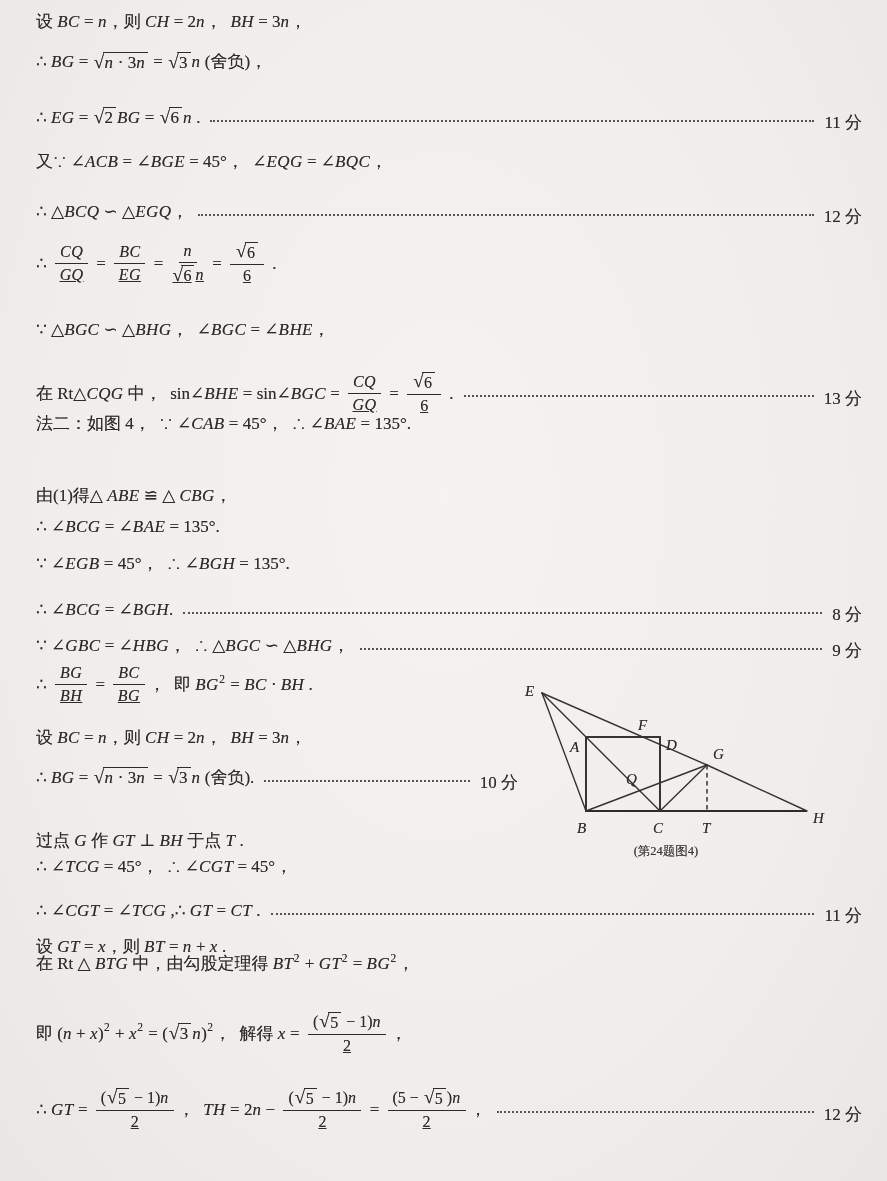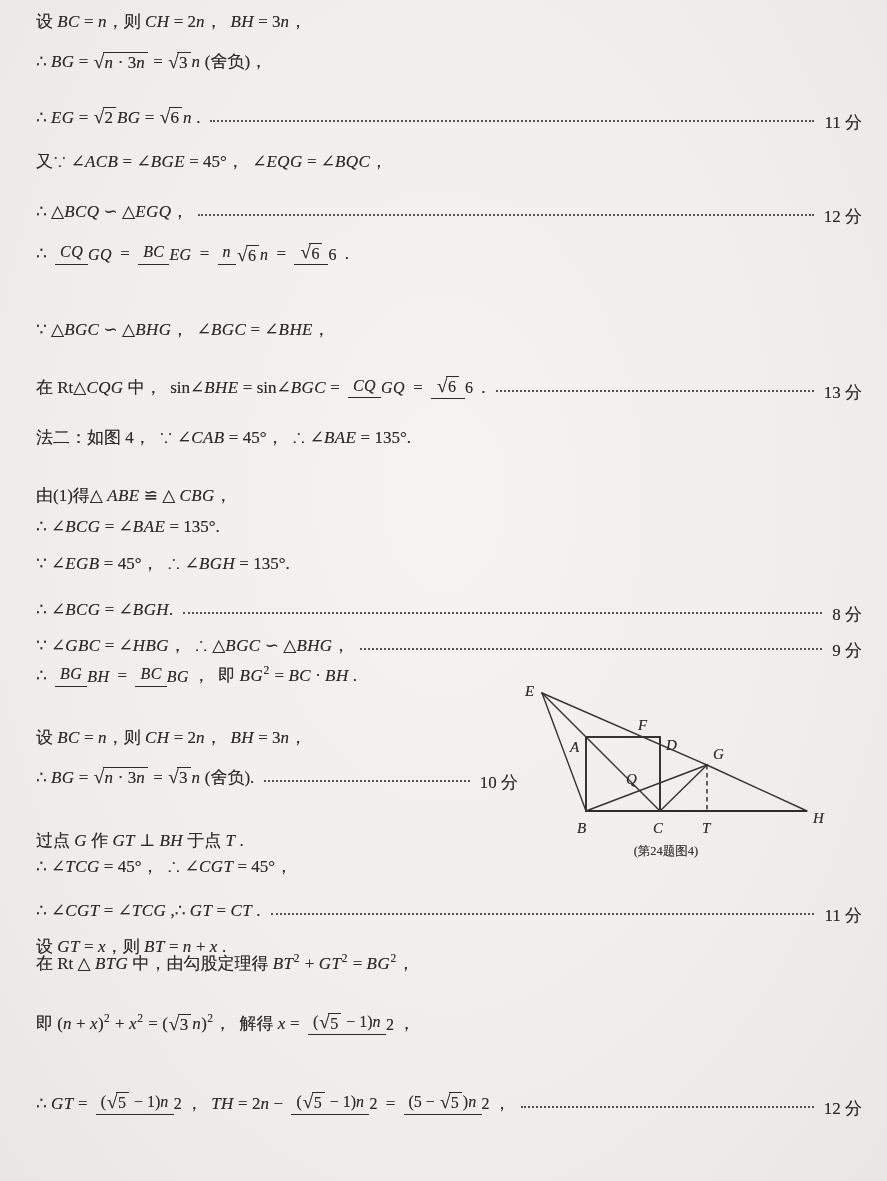--- a/index.html
+++ b/index.html
@@ -15,23 +15,23 @@
     display:flex;align-items:center;
     font-size:17px;line-height:1.25;min-height:24px;
   }
   .mcontent{display:inline-flex;align-items:center;white-space:pre;flex:0 0 auto;}
   .cjk{white-space:pre;font-family:"Liberation Serif","DejaVu Serif",serif;}
   .var{font-style:italic;letter-spacing:0.4px;white-space:pre;}
   .sup{font-size:11.5px;align-self:center;position:relative;top:-6px;margin:0 1px 0 0.5px;font-style:normal;}
   .sqrt{display:inline-flex;align-items:center;margin:0 1px;}
   .rsym{font-size:19px;line-height:1;transform:translateY(-1px);margin-right:-1.5px;font-style:normal;}
   .rad{display:inline-flex;align-items:center;border-top:1.5px solid #2d2b28;padding:1px 3px 0 2px;line-height:1.1;white-space:pre;}
-  .frac{display:inline-flex;align-items:center;margin:0 4px;font-size:16px;line-height:1.15;}
+  .frac{display:inline-flex;flex-direction:column;align-items:center;margin:0 4px;font-size:16px;line-height:1.15;}
   .num{display:inline-flex;align-items:center;padding:0 5px 2px;border-bottom:1.5px solid #2d2b28;white-space:pre;}
-  .den{display:inline-flex;align-items:center;padding-top:2px;white-space:pre;}
+  .den{display:inline-flex;align-items:center;padding-top:2px;white-space:pre;text-decoration:underline;}
   .leader{flex:1 1 auto;min-width:18px;height:0;border-bottom:2px dotted #56534f;margin:0 10px;transform:translateY(3px);}
   .score{white-space:pre;font-size:17px;flex:0 0 auto;margin-top:10px;}
   .figure{position:absolute;left:515px;top:665px;width:372px;height:200px;}
   .figure svg{display:block;}
   .flabel{font-family:"Liberation Serif","DejaVu Serif",serif;font-style:italic;font-size:15px;fill:#2d2b28;}
   .fcaption{font-family:"Liberation Serif","DejaVu Serif",serif;font-style:normal;font-size:12.5px;fill:#3a3834;}
   .seg{stroke:#35332f;stroke-width:1.4;fill:none;stroke-linecap:round;}
   .seg-bold{stroke:#2e2c29;stroke-width:1.9;fill:none;}
   .seg-dash{stroke:#35332f;stroke-width:1.5;fill:none;stroke-dasharray:4.5 3.5;}
 </style>
@@ -64,21 +64,21 @@
         <span class="mcontent"><span class="cjk">∴ </span><span class="frac"><span class="num"><span class="var">CQ</span></span><span class="den"><span class="var">GQ</span></span></span><span class="cjk"> = </span><span class="frac"><span class="num"><span class="var">BC</span></span><span class="den"><span class="var">EG</span></span></span><span class="cjk"> = </span><span class="frac"><span class="num"><span class="var">n</span></span><span class="den"><span class="sqrt"><span class="rsym">√</span><span class="rad"><span class="cjk">6</span></span></span><span class="var">n</span></span></span><span class="cjk"> = </span><span class="frac"><span class="num"><span class="sqrt"><span class="rsym">√</span><span class="rad"><span class="cjk">6</span></span></span></span><span class="den"><span class="cjk">6</span></span></span><span class="cjk"> .</span></span>
       </div>
       <div class="mline" style="top: 318px;">
         <span class="mcontent"><span class="cjk">∵ △</span><span class="var">BGC</span><span class="cjk"> ∽ △</span><span class="var">BHG</span><span class="cjk">，  ∠</span><span class="var">BGC</span><span class="cjk"> = ∠</span><span class="var">BHE</span><span class="cjk">，</span></span>
       </div>
       <div class="mline" style="top: 372px;">
         <span class="mcontent"><span class="cjk">在 Rt△</span><span class="var">CQG</span><span class="cjk"> 中，  sin∠</span><span class="var">BHE</span><span class="cjk"> = sin∠</span><span class="var">BGC</span><span class="cjk"> = </span><span class="frac"><span class="num"><span class="var">CQ</span></span><span class="den"><span class="var">GQ</span></span></span><span class="cjk"> = </span><span class="frac"><span class="num"><span class="sqrt"><span class="rsym">√</span><span class="rad"><span class="cjk">6</span></span></span></span><span class="den"><span class="cjk">6</span></span></span><span class="cjk"> .</span></span>
         <span class="leader"></span>
         <span class="score">13 分</span>
       </div>
-      <div class="mline" style="top: 426px;">
+      <div class="mline" style="top: 412px;">
         <span class="mcontent"><span class="cjk">法二：如图 4，  ∵ ∠</span><span class="var">CAB</span><span class="cjk"> = 45°，  ∴ ∠</span><span class="var">BAE</span><span class="cjk"> = 135°.</span></span>
       </div>
       <div class="mline" style="top: 484px;">
         <span class="mcontent"><span class="cjk">由(1)得△ </span><span class="var">ABE</span><span class="cjk"> ≌ △ </span><span class="var">CBG</span><span class="cjk">，</span></span>
       </div>
       <div class="mline" style="top: 515px;">
         <span class="mcontent"><span class="cjk">∴ ∠</span><span class="var">BCG</span><span class="cjk"> = ∠</span><span class="var">BAE</span><span class="cjk"> = 135°.</span></span>
       </div>
       <div class="mline" style="top: 552px;">
         <span class="mcontent"><span class="cjk">∵ ∠</span><span class="var">EGB</span><span class="cjk"> = 45°，  ∴ ∠</span><span class="var">BGH</span><span class="cjk"> = 135°.</span></span>

